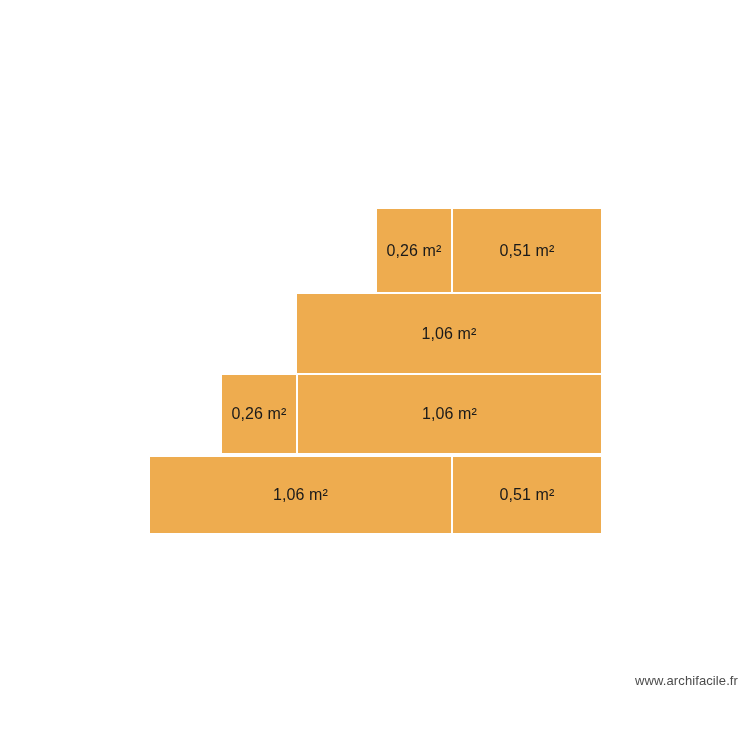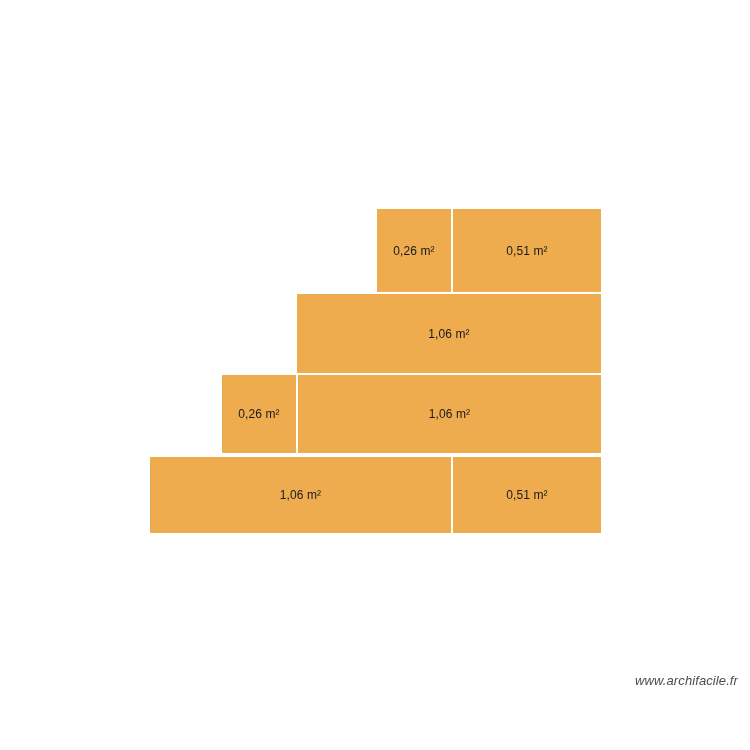--- a/index.html
+++ b/index.html
@@ -33,37 +33,36 @@
     color: #1a1a1a;
     font-size: 13.5px;
     line-height: 1;
     letter-spacing: 0.1px;
     white-space: nowrap;
     user-select: none;
   }
 
   .room-area-label {
     display: block;
-    font-size: 12px;
+    font-size: 16px;
     color: #1a1a1a;
     text-align: center;
     pointer-events: none;
   }
 
   
   #watermark {
     position: absolute;
     right: 12px;
     bottom: 62px;
     font-size: 13px;
     color: #4c4c4c;
     letter-spacing: 0.1px;
     white-space: nowrap;
     user-select: none;
-    font-style: italic;
   }
 </style>
 </head>
 <body style="background: rgb(255, 255, 255);">
 
 <div id="plan-canvas">
 
   <div class="room" style="left: 377px; top: 209px; width: 74px; height: 83px; background: rgb(238, 172, 79); color: rgb(26, 26, 26);">
     <span class="room-area-label">0,26 m²</span>
   </div>

